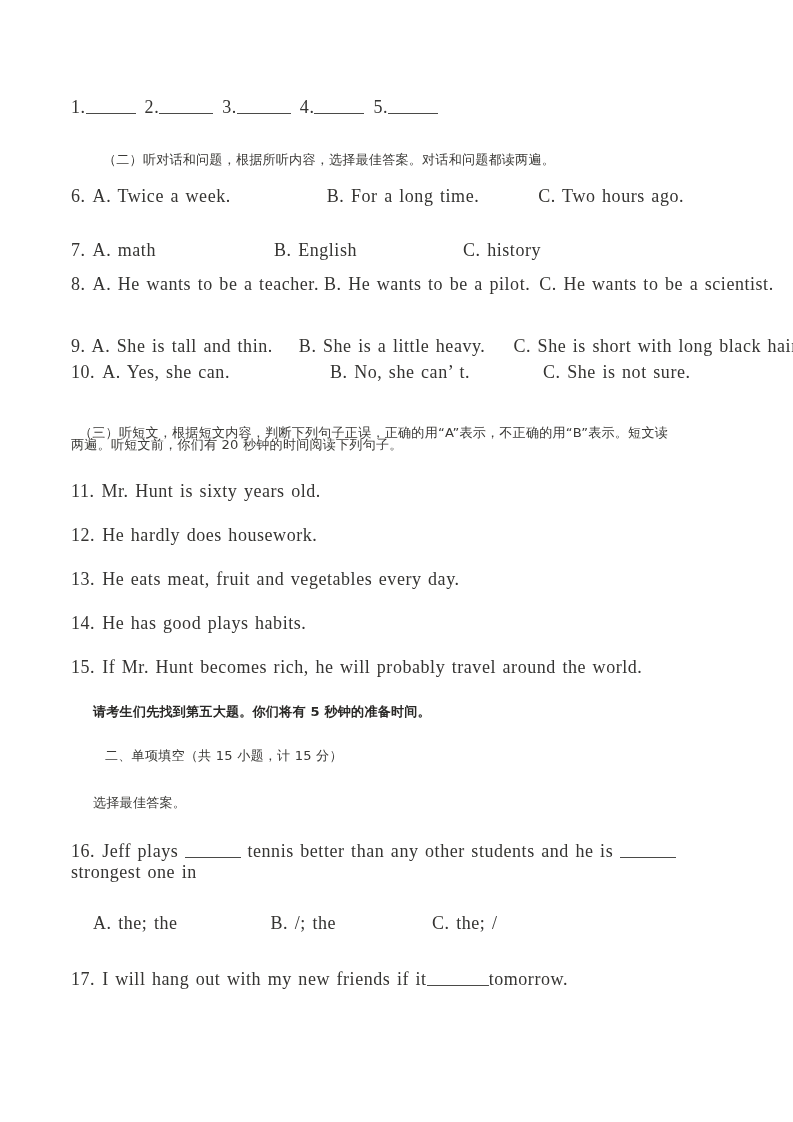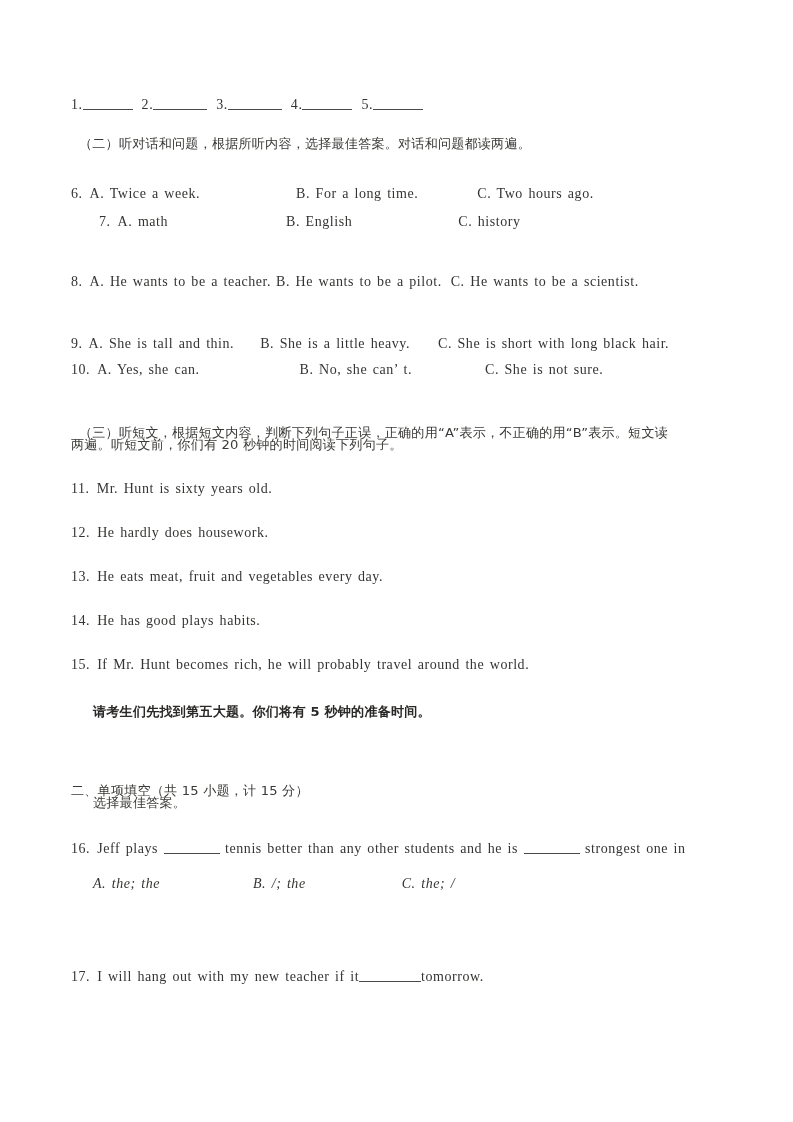--- a/index.html
+++ b/index.html
@@ -29,21 +29,21 @@
   .content {
     position: absolute;
     left: 71px;
     top: 96px;
     width: 651px;
   }
 
   
   .en {
     font-family: "Liberation Serif", "DejaVu Serif", serif;
-    font-size: 14px;
+    font-size: 18px;
     letter-spacing: 0.55px;
     word-spacing: 1.5px;
     color: #35343220;
     color: #353432;
   }
 
   .cn {
     font-family: "DejaVu Sans", "Liberation Sans", sans-serif;
     font-size: 13.1px;
     letter-spacing: 0.2px;
@@ -99,27 +99,27 @@
 </head>
 <body>
 
 <div class="page">
   <div class="content">
 
     <div class="row en" style="top:0px;">
       <span>1.</span><span class="blank w50"></span><span style="display:inline-block;width:9px"></span><span>2.</span><span class="blank w54"></span><span style="display:inline-block;width:9px"></span><span>3.</span><span class="blank w54"></span><span style="display:inline-block;width:9px"></span><span>4.</span><span class="blank w50"></span><span style="display:inline-block;width:9px"></span><span>5.</span><span class="blank w50"></span>
     </div>
 
-    <div class="row cn indent-1" style="top:39px;">（二）听对话和问题，根据所听内容，选择最佳答案。对话和问题都读两遍。</div>
+    <div class="row cn indent-1" style="top:55px;margin-left:24px;">（二）听对话和问题，根据所听内容，选择最佳答案。对话和问题都读两遍。</div>
 
     <div class="row en" style="top:90px;">
       <span>6.</span><span style="display:inline-block;width:7px"></span><span class="opt"><span>A.</span> <span>Twice a week.</span></span><span style="display:inline-block;width:96px"></span><span class="opt"><span>B.</span> <span>For a long time.</span></span><span style="display:inline-block;width:59px"></span><span class="opt"><span>C.</span> <span>Two hours ago.</span></span>
     </div>
 
-    <div class="row en" style="top:118px;margin-left:28px;">
+    <div class="row en" style="top:144px;">
       <span>7.</span><span style="display:inline-block;width:7px"></span><span class="opt"><span>A.</span> <span>math</span></span><span style="display:inline-block;width:118px"></span><span class="opt"><span>B.</span> <span>English</span></span><span style="display:inline-block;width:106px"></span><span class="opt"><span>C.</span> <span>history</span></span>
     </div>
 
     <div class="row en" style="top:178px;">
       <span>8.</span><span style="display:inline-block;width:7px"></span><span class="opt"><span>A.</span> <span>He wants to be a teacher.</span></span><span style="display:inline-block;width:5px"></span><span class="opt"><span>B.</span> <span>He wants to be a pilot.</span></span><span style="display:inline-block;width:9px"></span><span class="opt"><span>C.</span> <span>He wants to be a scientist.</span></span>
     </div>
 
     <div class="row en" style="top:222px;margin-top:18px;">
       <span>9.</span><span style="display:inline-block;width:6px"></span><span class="opt"><span>A.</span> <span>She is tall and thin.</span></span><span style="display:inline-block;width:26px"></span><span class="opt"><span>B.</span> <span>She is a little heavy.</span></span><span style="display:inline-block;width:28px"></span><span class="opt"><span>C.</span> <span>She is short with long black hair.</span></span>
     </div>
@@ -142,30 +142,30 @@
     </div>
     <div class="row en" style="top:517px;">
       <span>14.</span><span style="display:inline-block;width:7px"></span><span>He has good plays habits.</span>
     </div>
     <div class="row en" style="top:561px;">
       <span>15.</span><span style="display:inline-block;width:7px"></span><span>If Mr. Hunt becomes rich, he will probably travel around the world.</span>
     </div>
 
     <div class="row cn cn-bold indent-2" style="top:607px;">请考生们先找到第五大题。你们将有 5 秒钟的准备时间。</div>
 
-    <div class="row cn" style="top:686px;">二、单项填空（共 15 小题，计 15 分）</div>
+    <div class="row cn" style="top:651px;margin-left:34px;">二、单项填空（共 15 小题，计 15 分）</div>
 
     <div class="row cn indent-2" style="top:698px;">选择最佳答案。</div>
 
     <div class="stem en" style="top:744px;">
       <span>16.</span><span style="display:inline-block;width:7px"></span><span>Jeff plays</span> <span class="blank w56"></span> <span>tennis better than any other students and he is</span> <span class="blank w56"></span> <span>strongest one in</span>
     </div>
 
-    <div class="row en" style="top:780px; padding-left:22px;font-style:italic;">
+    <div class="row en" style="top:817px; padding-left:22px;">
       <span class="opt"><span>A.</span> <span>the; the</span></span><span style="display:inline-block;width:93px"></span><span class="opt"><span>B.</span> <span>/; the</span></span><span style="display:inline-block;width:96px"></span><span class="opt"><span>C.</span> <span>the; /</span></span>
     </div>
 
     <div class="row en" style="top:872px;">
-      <span>17.</span><span style="display:inline-block;width:7px"></span><span>I will hang out with my new teacher if it</span><span class="blank w62"></span><span>tomorrow.</span>
+      <span>17.</span><span style="display:inline-block;width:7px"></span><span>I will hang out with my new friends if it</span><span class="blank w62"></span><span>tomorrow.</span>
     </div>
 
   </div>
 </div>
 
 </body></html>

